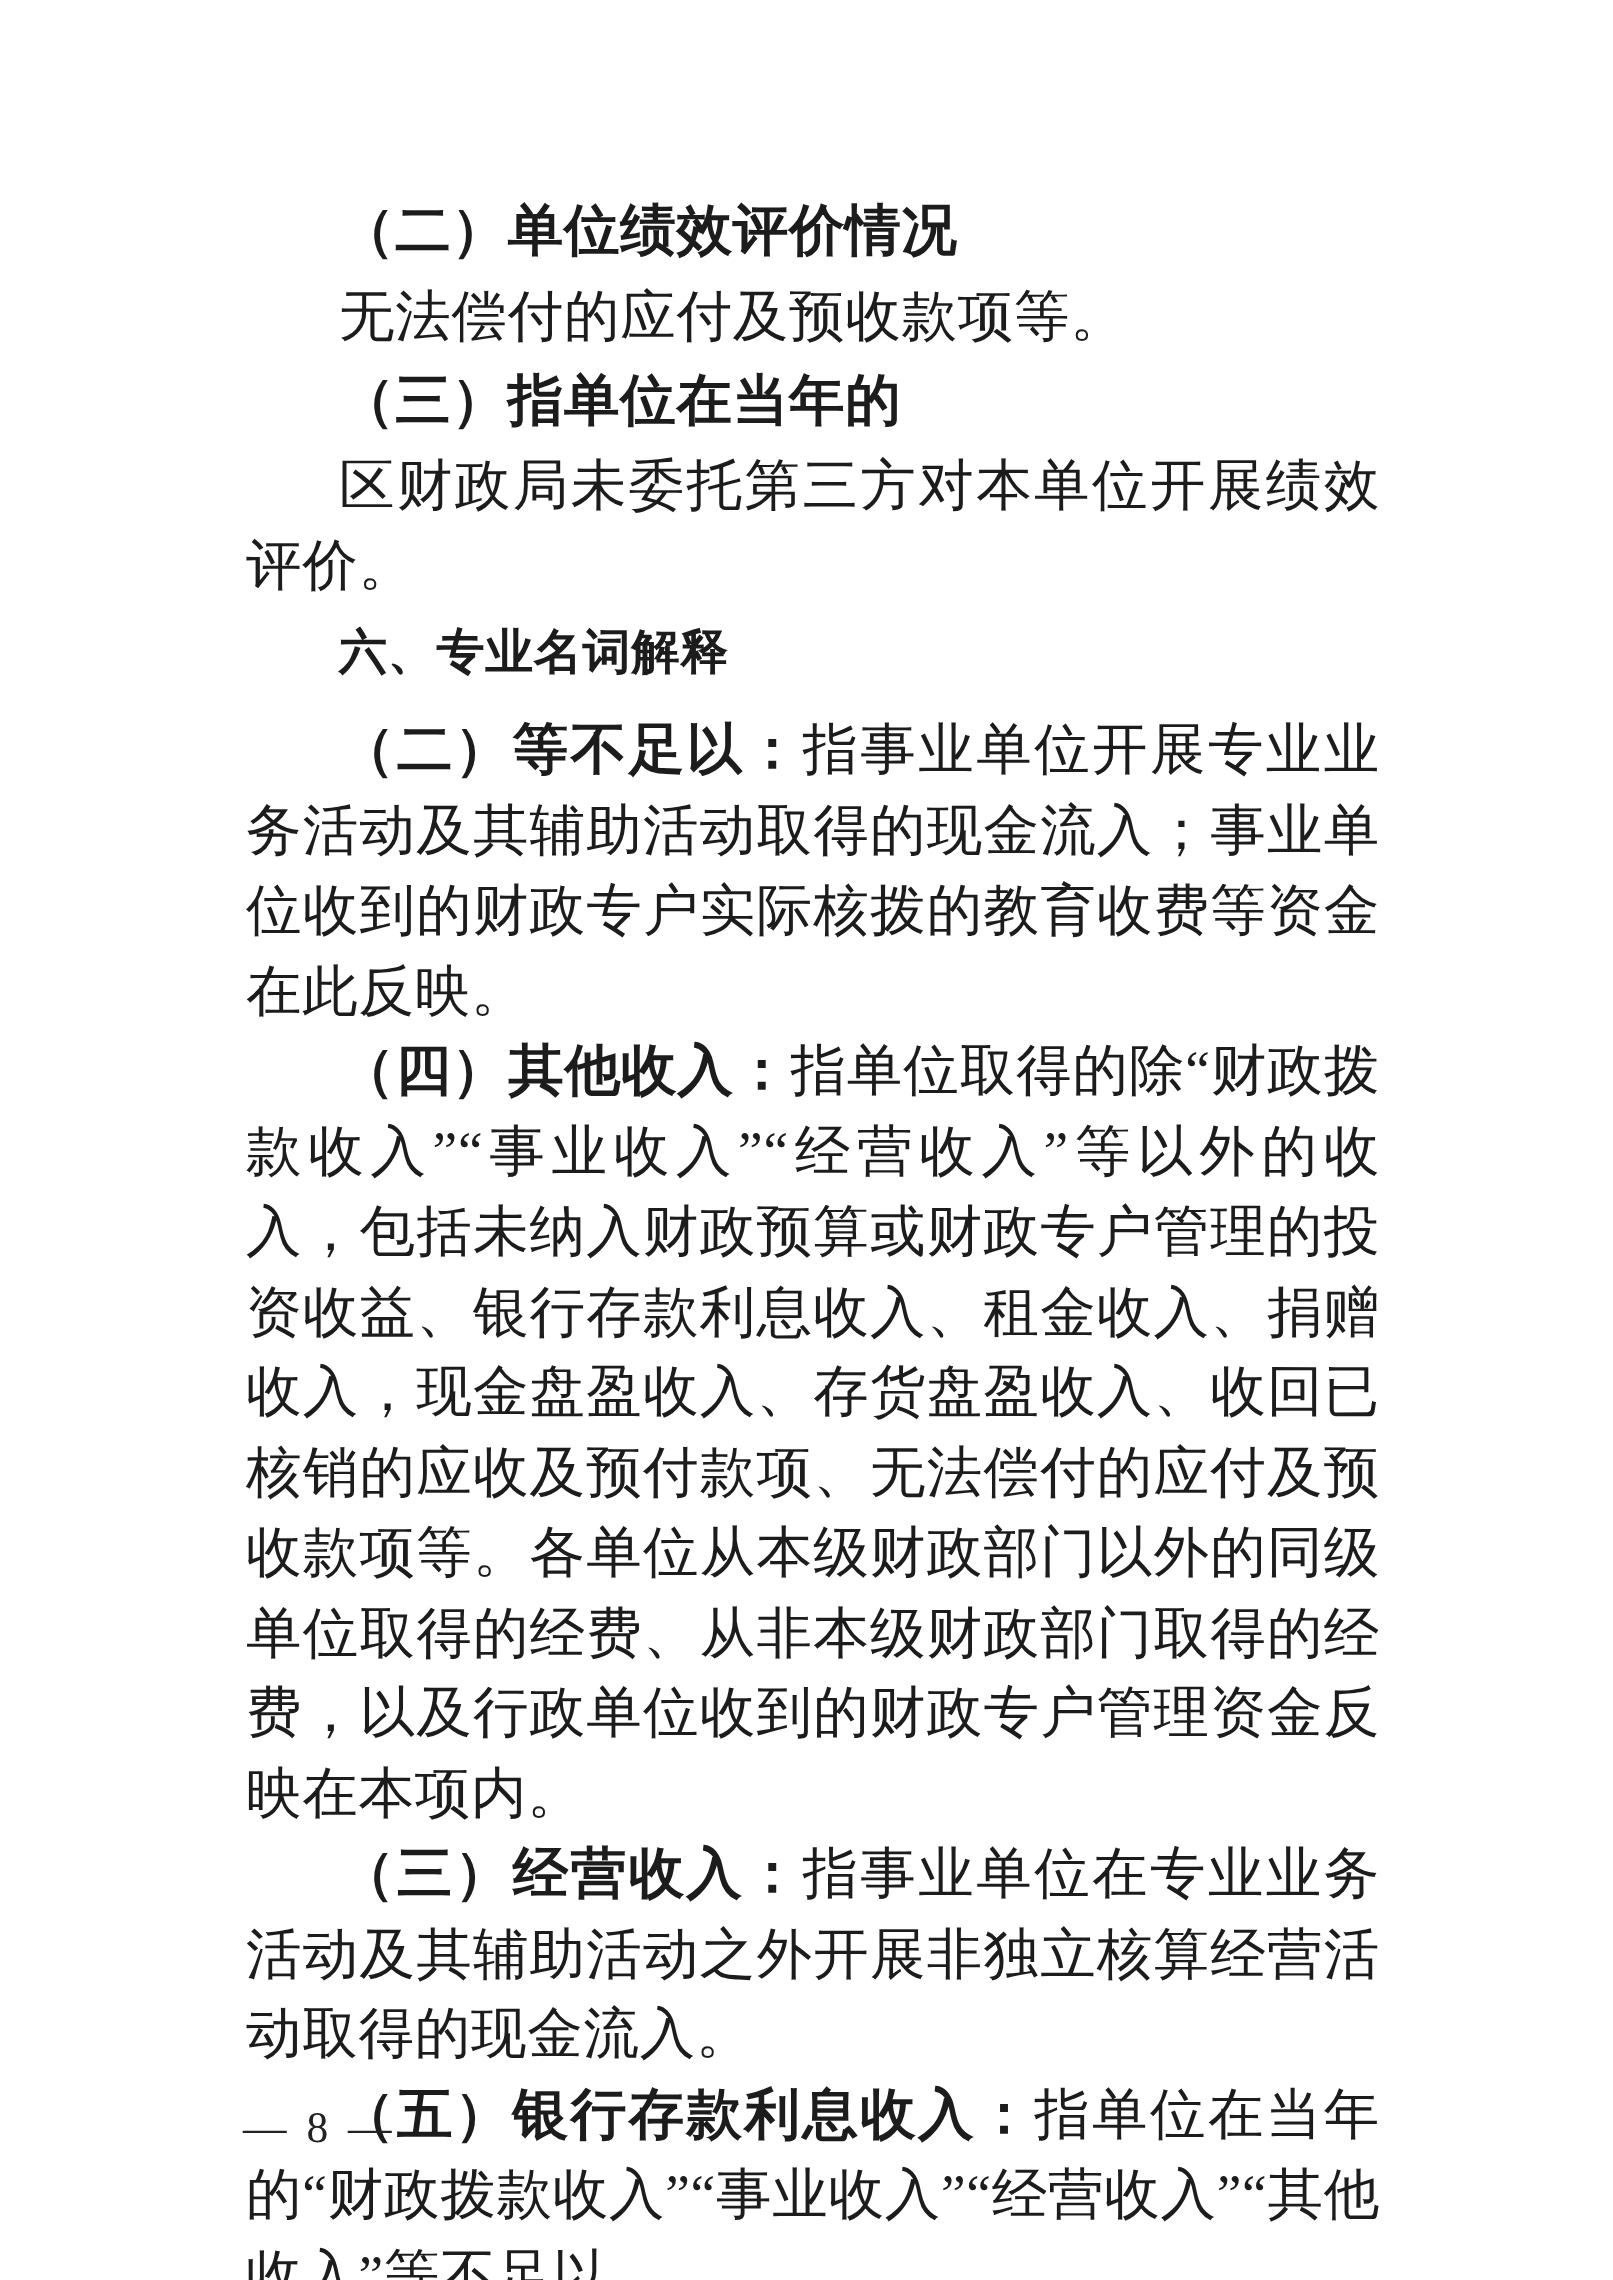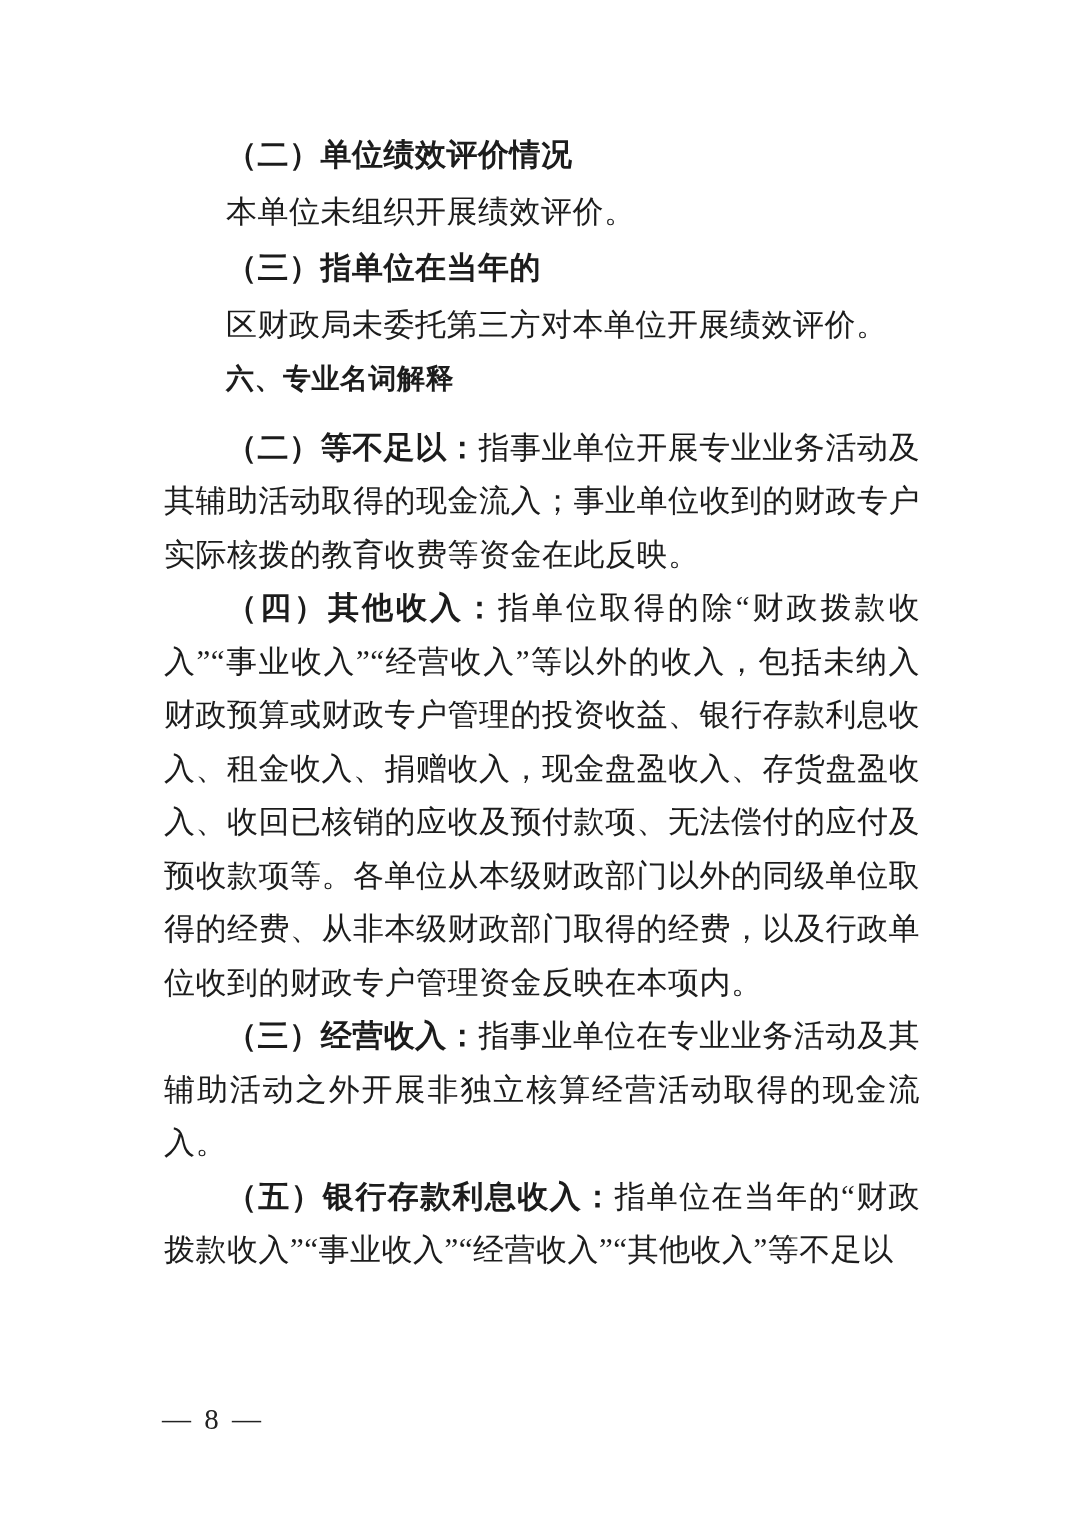--- a/index.html
+++ b/index.html
@@ -17,37 +17,37 @@
     color: #1c1c1c;
   }
   .content {
     position: absolute;
     left: 164px;
     top: 128px;
     width: 756px;
   }
   .para {
     margin: 0;
-    font-size: 31px;
+    font-size: 37px;
     line-height: 53.5px;
     text-align: justify;
     text-indent: 62px;
     letter-spacing: 0.5px;
   }
   .para.subheading {
     font-weight: bold;
     margin-bottom: 3px;
   }
   .para.body {
     margin-bottom: 3px;
   }
   .para.heading {
-    font-family: Liberation Mono, monospace;
+    font-family: Liberation Sans, sans-serif;
     font-weight: bold;
-    font-size: 28px;
+    font-size: 32px;
     margin-bottom: 13px;
   }
   .para .lead {
     font-weight: bold;
   }
   .footer {
     position: absolute;
     left: 162px;
     top: 1402px;
     font-size: 29px;
@@ -55,21 +55,21 @@
     word-spacing: 6px;
     color: #222222;
   }
 </style>
 </head>
 <body>
 
 <div class="page">
   <div class="content">
       <p class="para subheading">（二）单位绩效评价情况</p>
-      <p class="para body">本单位未组织开展绩效评价。</p>
+      <p class="para body">无法偿付的应付及预收款项等。</p>
       <p class="para subheading">（三）指单位在当年的</p>
       <p class="para body">区财政局未委托第三方对本单位开展绩效评价。</p>
       <p class="para heading">六、专业名词解释</p>
       <p class="para term"><span class="lead">（二）等不足以：</span>指事业单位开展专业业务活动及其辅助活动取得的现金流入；事业单位收到的财政专户实际核拨的教育收费等资金在此反映。</p>
       <p class="para term"><span class="lead">（四）其他收入：</span>指单位取得的除“财政拨款收入”“事业收入”“经营收入”等以外的收入，包括未纳入财政预算或财政专户管理的投资收益、银行存款利息收入、租金收入、捐赠收入，现金盘盈收入、存货盘盈收入、收回已核销的应收及预付款项、无法偿付的应付及预收款项等。各单位从本级财政部门以外的同级单位取得的经费、从非本级财政部门取得的经费，以及行政单位收到的财政专户管理资金反映在本项内。</p>
       <p class="para term"><span class="lead">（三）经营收入：</span>指事业单位在专业业务活动及其辅助活动之外开展非独立核算经营活动取得的现金流入。</p>
       <p class="para term"><span class="lead">（五）银行存款利息收入：</span>指单位在当年的“财政拨款收入”“事业收入”“经营收入”“其他收入”等不足以</p>
     </div>
   <div class="footer">
     <span>— 8 —</span>

